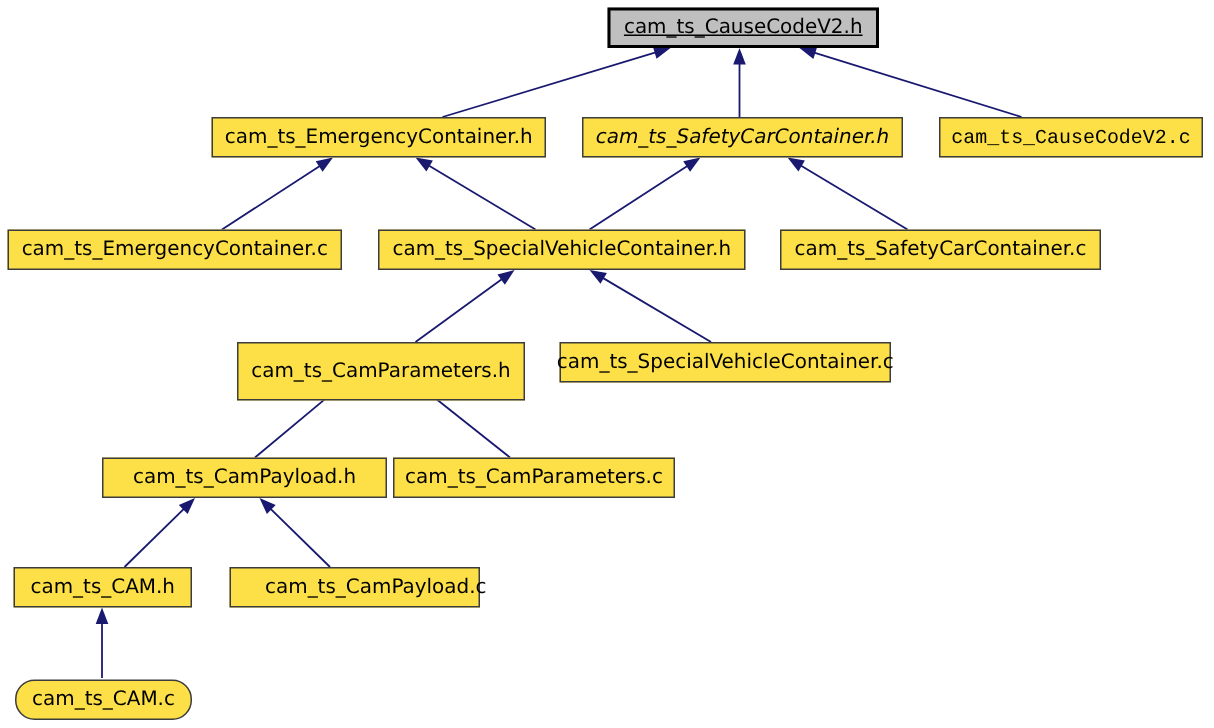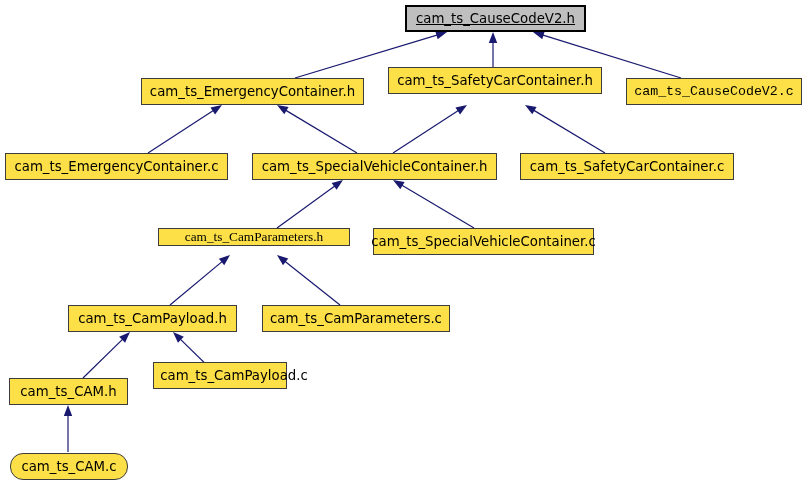--- a/index.html
+++ b/index.html
@@ -73,26 +73,26 @@
       <line x1="83" y1="378" x2="124.28264987205182" y2="337.59570438054504" stroke="#191970" stroke-width="1.2"></line>
       <polygon points="130,332 125.07638837385738,342.6957023404222 119.2008987742851,336.69248470607664" fill="#191970"></polygon>
       <line x1="220" y1="378" x2="178.71735012794818" y2="337.59570438054504" stroke="#191970" stroke-width="1.2"></line>
       <polygon points="173,332 183.7991012257149,336.69248470607664 177.92361162614262,342.6957023404222" fill="#191970"></polygon>
       <line x1="68" y1="452" x2="68" y2="413" stroke="#191970" stroke-width="1.2"></line>
       <polygon points="68,405 72.2,416 63.8,416" fill="#191970"></polygon>
     </svg>
   <div>
       <div class="graph-node selected" style="left: 405px; top: 5px; width: 181px; height: 27px; text-decoration: underline;">cam_ts_CauseCodeV2.h</div>
       <div class="graph-node" style="left: 141px; top: 78px; width: 223px; height: 27px;">cam_ts_EmergencyContainer.h</div>
-      <div class="graph-node" style="left: 388px; top: 67px; width: 214px; height: 27px;">cam_ts_SafetyCarContainer.h</div>
+      <div class="graph-node" style="left: 388px; top: 78px; width: 214px; height: 27px; font-style: italic;">cam_ts_SafetyCarContainer.h</div>
       <div class="graph-node" style="left: 626px; top: 78px; width: 176px; height: 27px; font-family: Liberation Mono, monospace;">cam_ts_CauseCodeV2.c</div>
       <div class="graph-node" style="left: 5px; top: 153px; width: 223px; height: 27px;">cam_ts_EmergencyContainer.c</div>
       <div class="graph-node" style="left: 252px; top: 153px; width: 245px; height: 27px;">cam_ts_SpecialVehicleContainer.h</div>
       <div class="graph-node" style="left: 520px; top: 153px; width: 214px; height: 27px;">cam_ts_SafetyCarContainer.c</div>
-      <div class="graph-node" style="left: 158px; top: 228px; width: 192px; height: 18px; font-family: Liberation Serif, serif;">cam_ts_CamParameters.h</div>
+      <div class="graph-node" style="left: 158px; top: 228px; width: 192px; height: 39px;">cam_ts_CamParameters.h</div>
       <div class="graph-node" style="left: 373px; top: 228px; width: 221px; height: 27px;">cam_ts_SpecialVehicleContainer.c</div>
-      <div class="graph-node" style="left: 68px; top: 305px; width: 169px; height: 27px;">cam_ts_CamPayload.h</div>
+      <div class="graph-node" style="left: 68px; top: 305px; width: 190px; height: 27px;">cam_ts_CamPayload.h</div>
       <div class="graph-node" style="left: 262px; top: 305px; width: 188px; height: 27px;">cam_ts_CamParameters.c</div>
       <div class="graph-node" style="left: 9px; top: 378px; width: 119px; height: 27px;">cam_ts_CAM.h</div>
-      <div class="graph-node" style="left: 153px; top: 362px; width: 134px; height: 27px; padding-left: 28px;">cam_ts_CamPayload.c</div>
+      <div class="graph-node" style="left: 153px; top: 378px; width: 167px; height: 27px; padding-left: 28px;">cam_ts_CamPayload.c</div>
       <div class="graph-node" style="left: 10px; top: 453px; width: 118px; height: 27px; border-radius: 13px;">cam_ts_CAM.c</div>
     </div>
 </div>
 
 </body></html>

